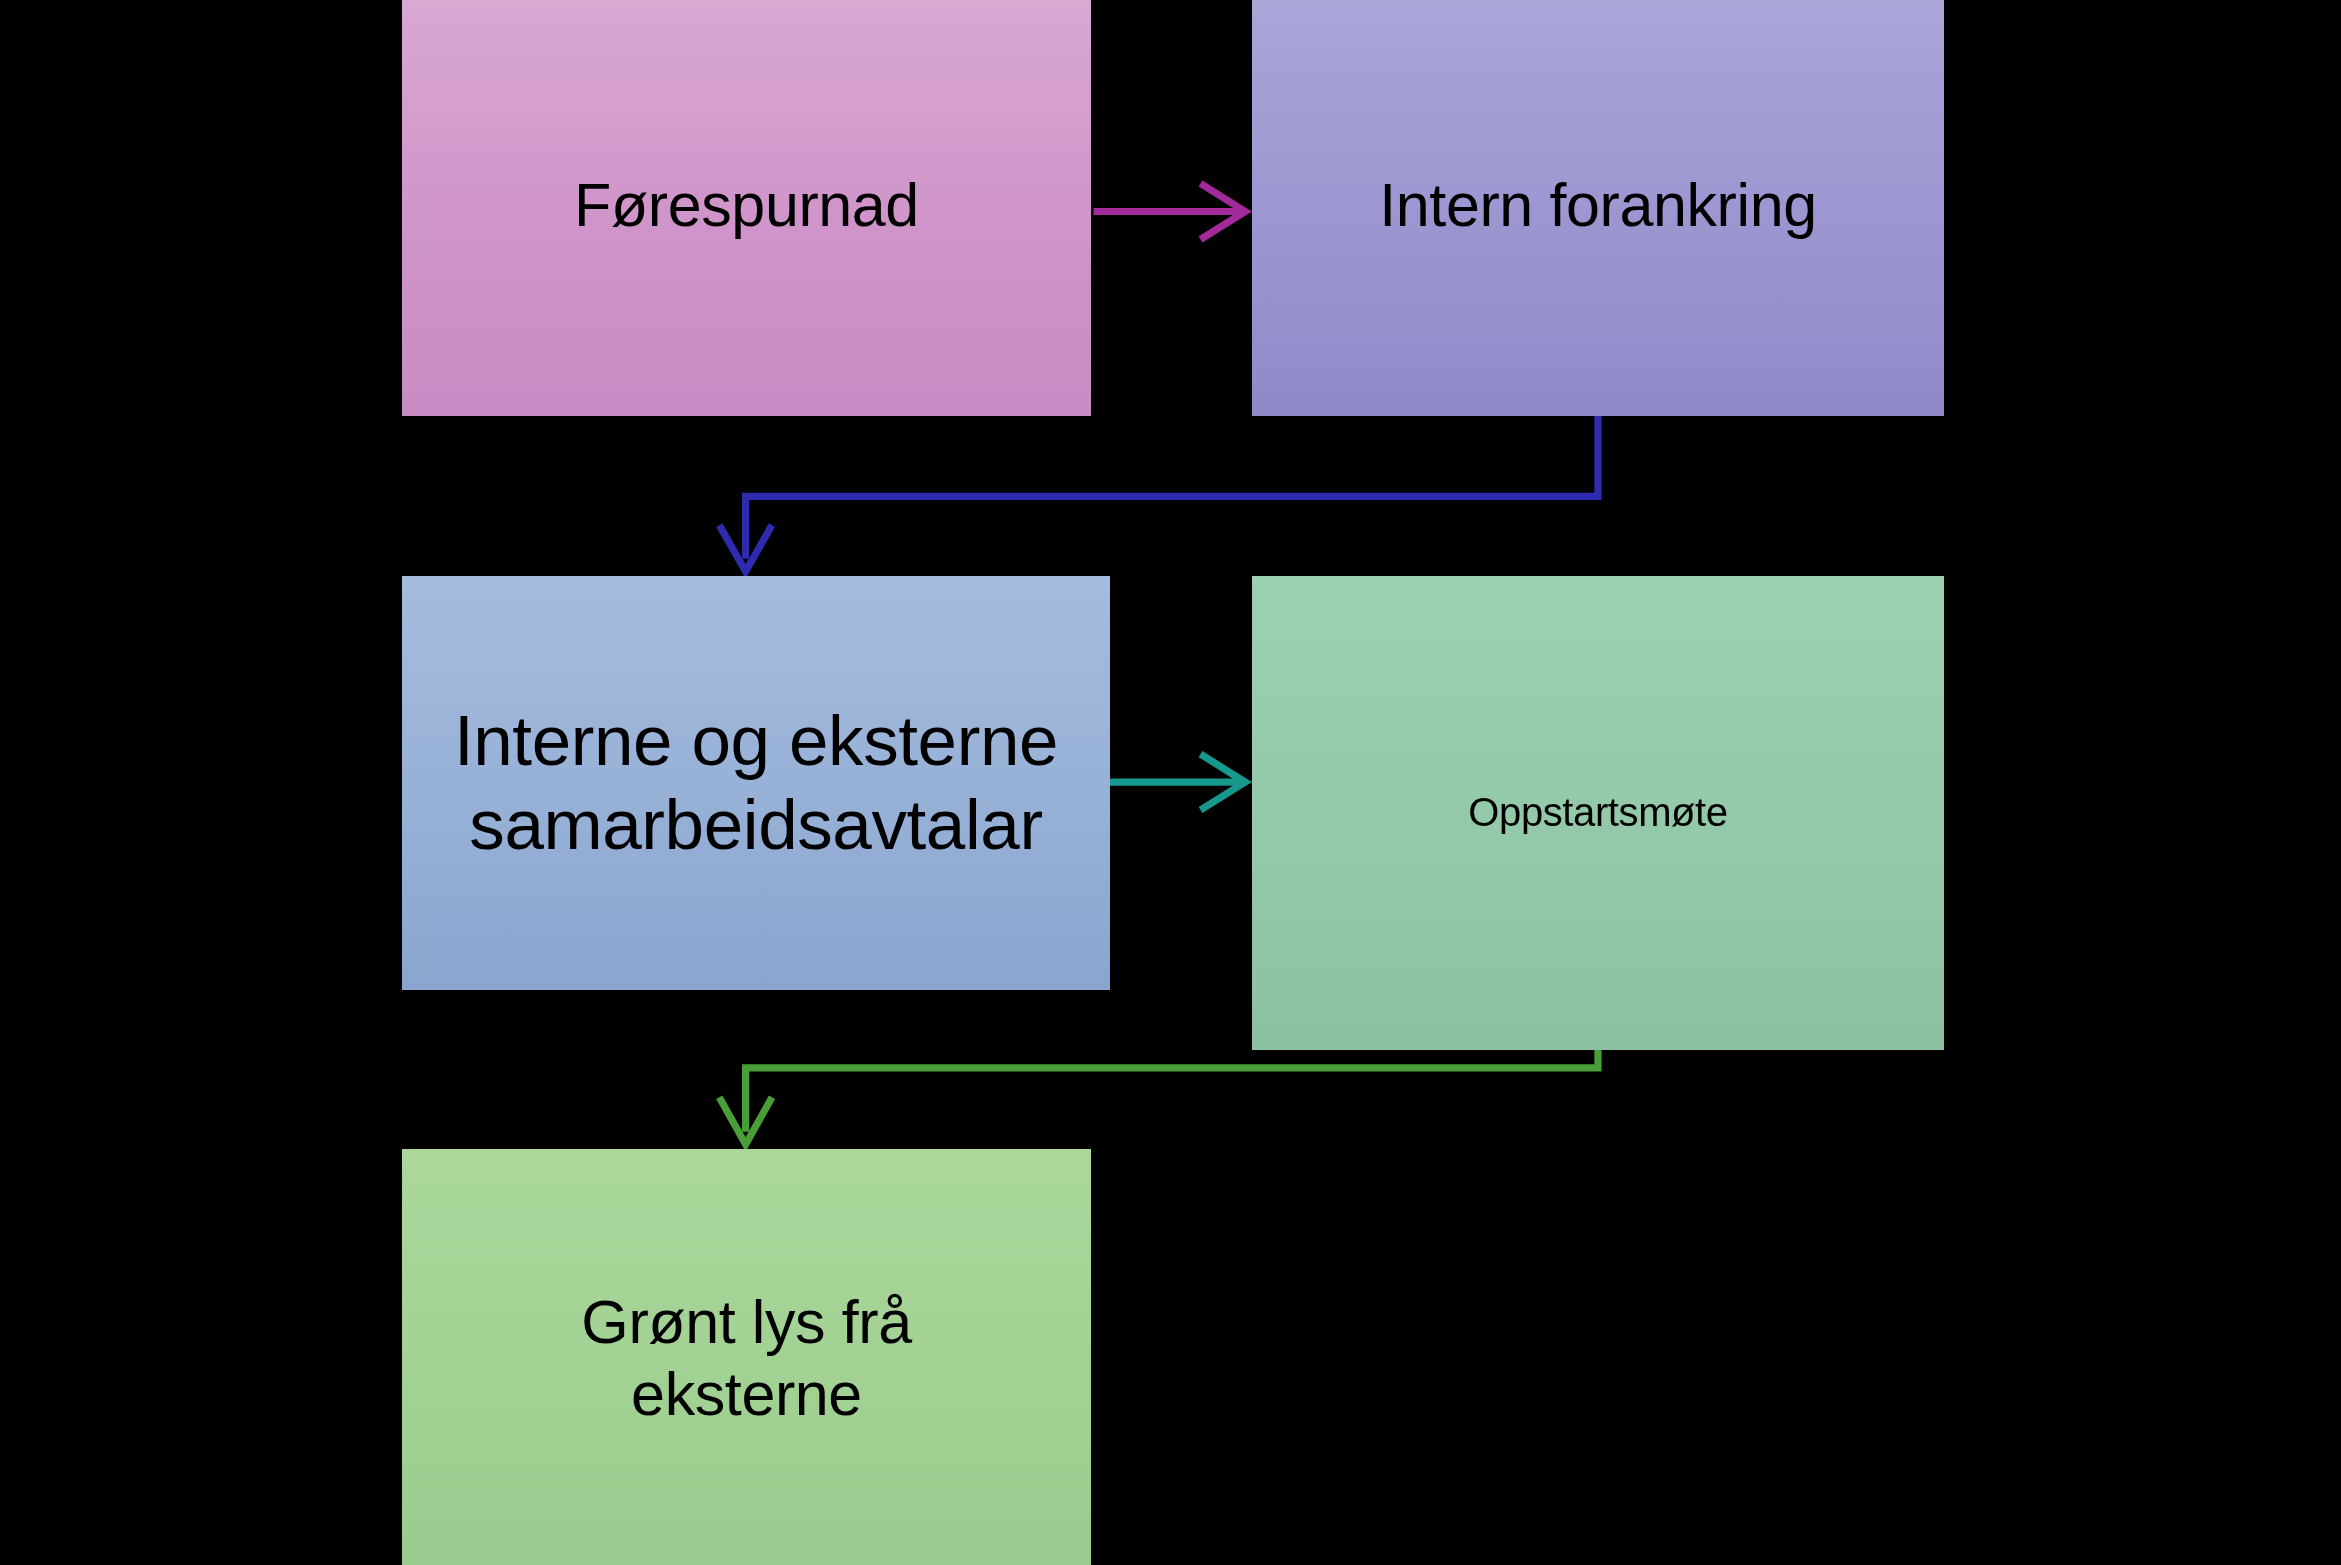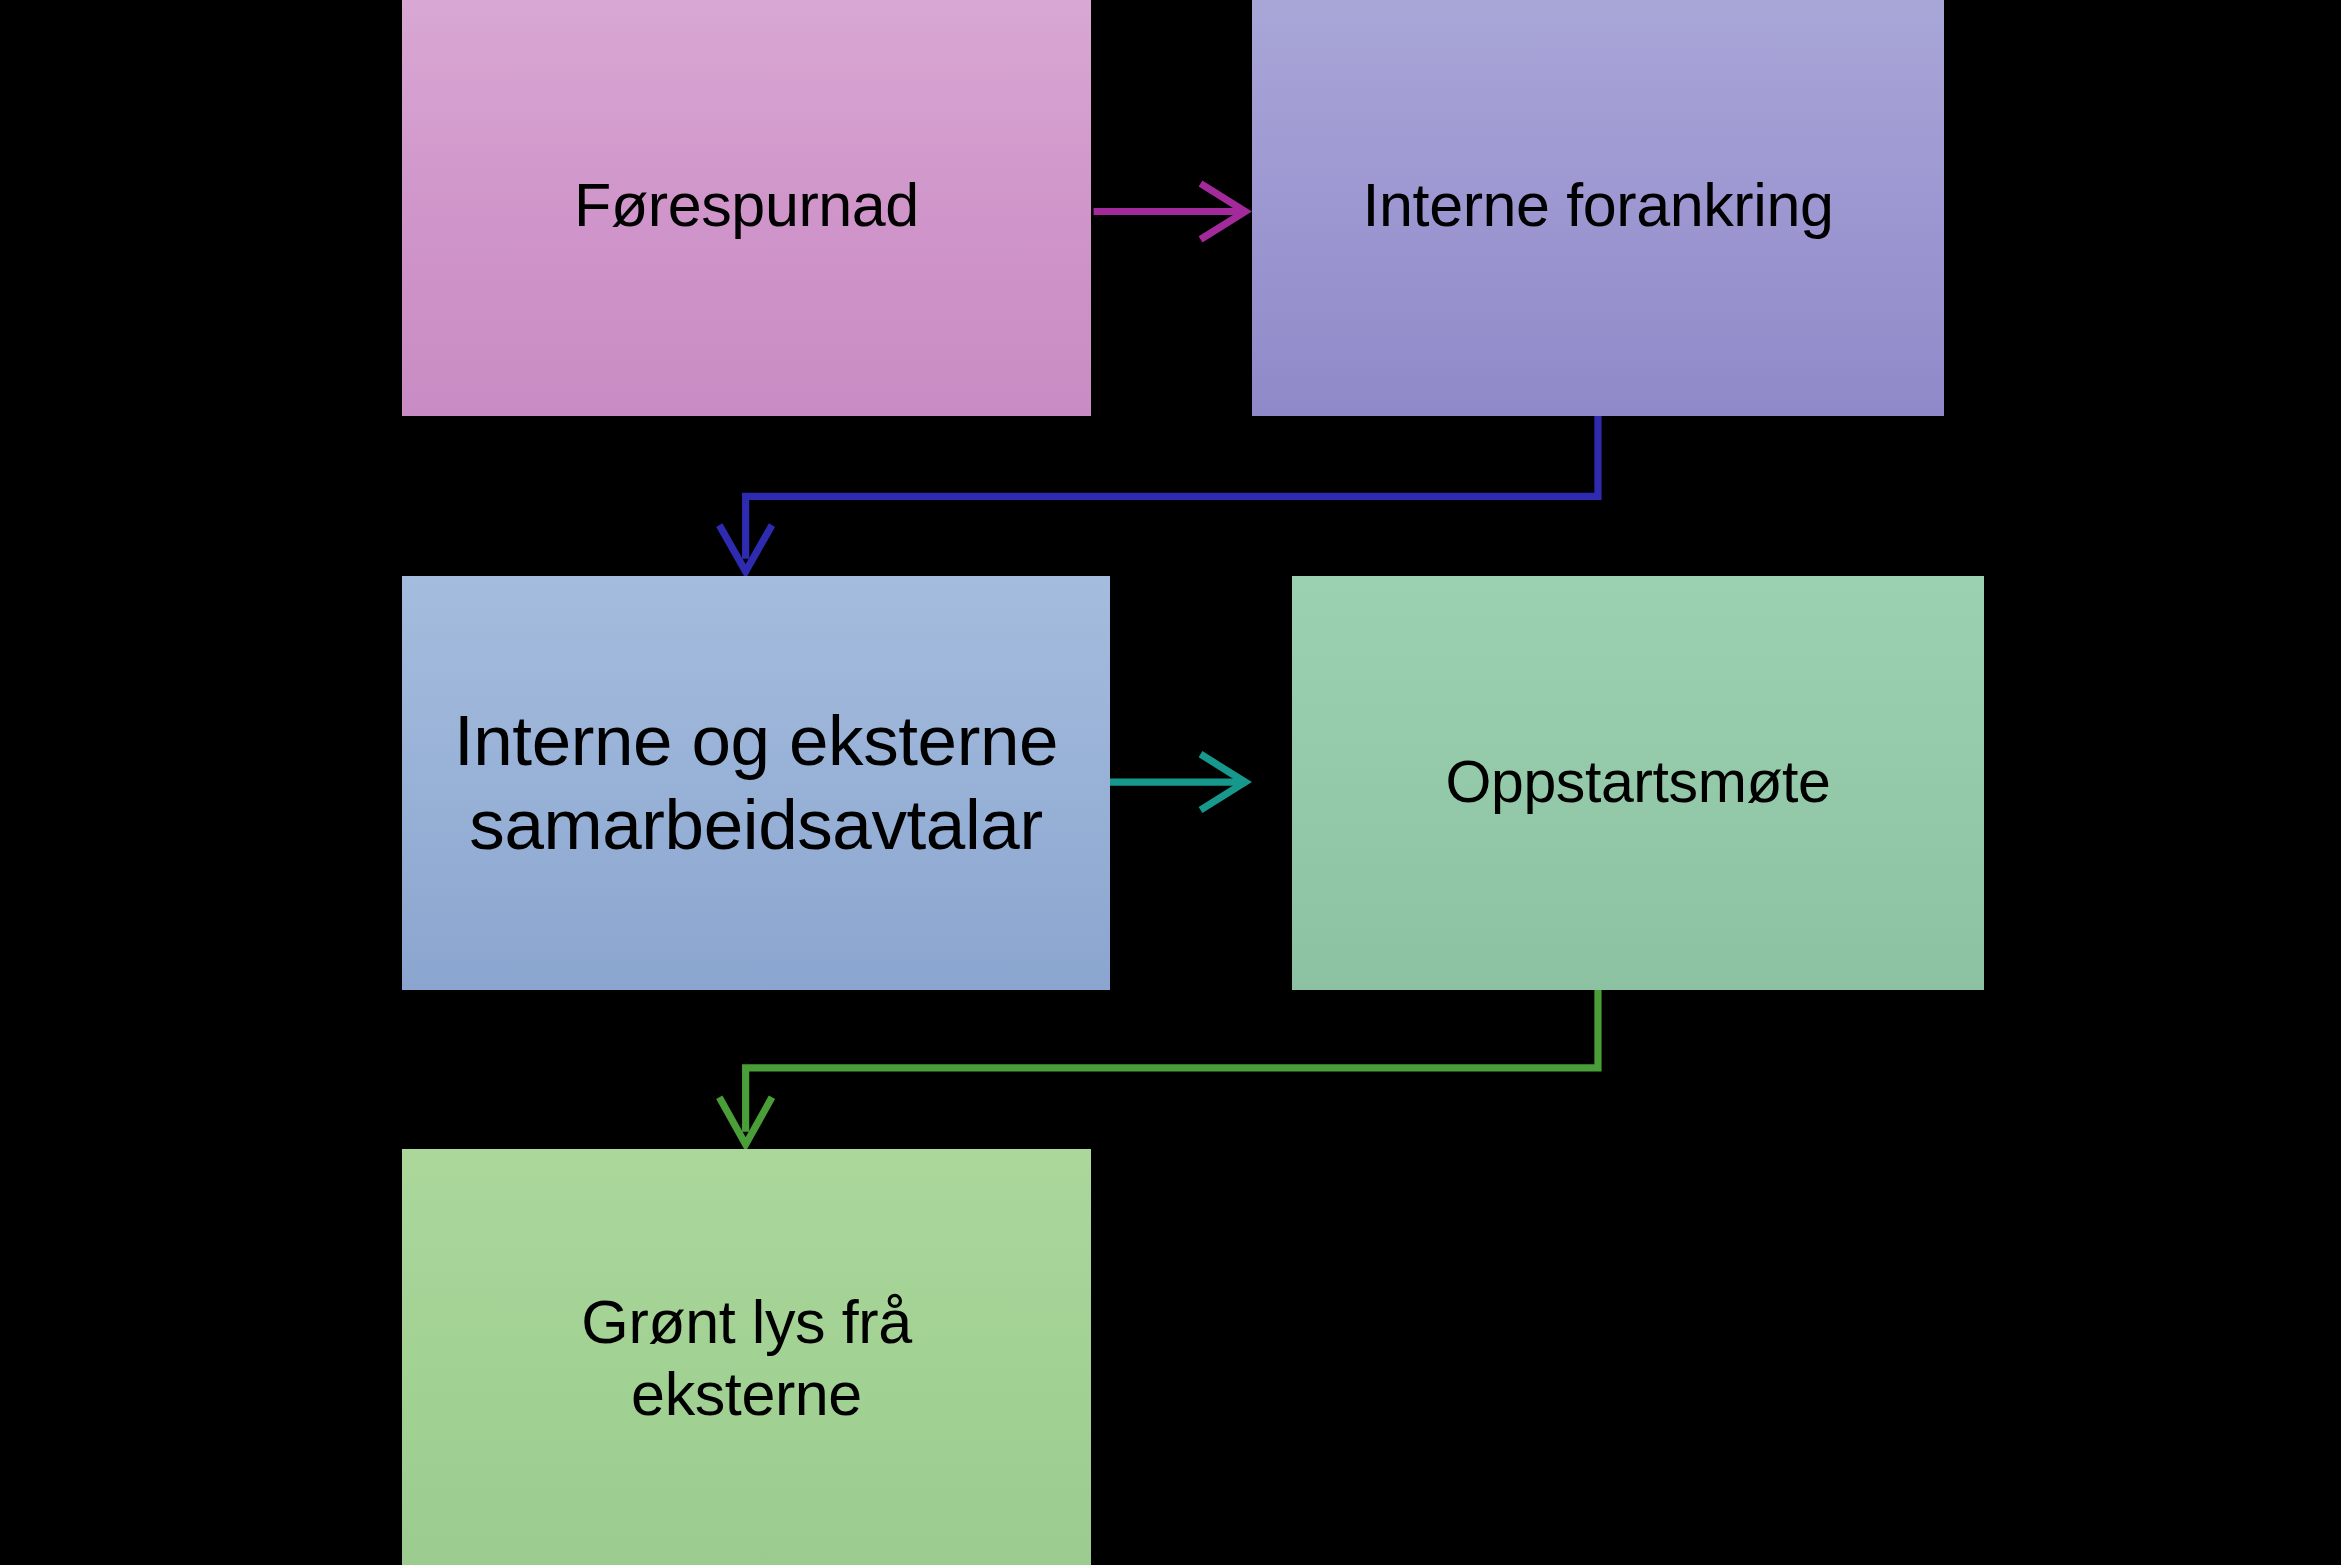--- a/index.html
+++ b/index.html
@@ -48,24 +48,23 @@
     left: 1252px; top: -3.2px;   width: 692px;  height: 419px;
     background: linear-gradient(180deg, #a9a6d8 0%, #9b96d0 55%, #9089c9 100%);
     font-size: 61px;
   }
   #node-samarbeidsavtalar {
     left: 402px;  top: 576px;  width: 708px;  height: 414px;
     background: linear-gradient(180deg, #a4bcdd 0%, #97b0d6 55%, #8aa5cf 100%);
     font-size: 71px;
   }
   #node-oppstartsmote {
-    left: 1252px; top: 576px;  width: 692px;  height: 414px;
+    left: 1252px; top: 576px;  width: 692px;  height: 474px;
     background: linear-gradient(180deg, #9bd0b0 0%, #93c9a8 55%, #8cc2a2 100%);
-    font-size: 59px;
-    margin-left: 40px;
+    font-size: 40px;
   }
   #node-gront-lys {
     left: 402px;  top: 1149px; width: 689px;  height: 419px;
     background: linear-gradient(180deg, #abd79b 0%, #a2d194 55%, #9bcb8e 100%);
     font-size: 61px;
   }
 
   
   .connector {
     position: absolute;
@@ -103,21 +102,21 @@
       <path d="M 2002 1240 L 2002 1338 L 934 1338 L 934 1418" stroke="#4a9e38" stroke-width="9" fill="none" stroke-linejoin="miter"></path>
       <path d="M 901 1375 L 934 1434 L 967 1375" stroke="#4a9e38" stroke-width="9" fill="none" stroke-linecap="butt" stroke-linejoin="miter"></path>
     </g>
   </svg>
 
   <div class="node" id="node-forespurnad">
     <span class="label">Førespurnad</span>
   </div>
 
   <div class="node" id="node-intern-forankring">
-    <span class="label">Interne forankring</span>
+    <span class="label">Intern forankring</span>
   </div>
 
   <div class="node" id="node-samarbeidsavtalar">
     <span class="label">Interne og eksterne
 samarbeidsavtalar</span>
   </div>
 
   <div class="node" id="node-oppstartsmote">
     <span class="label">Oppstartsmøte</span>
   </div>

